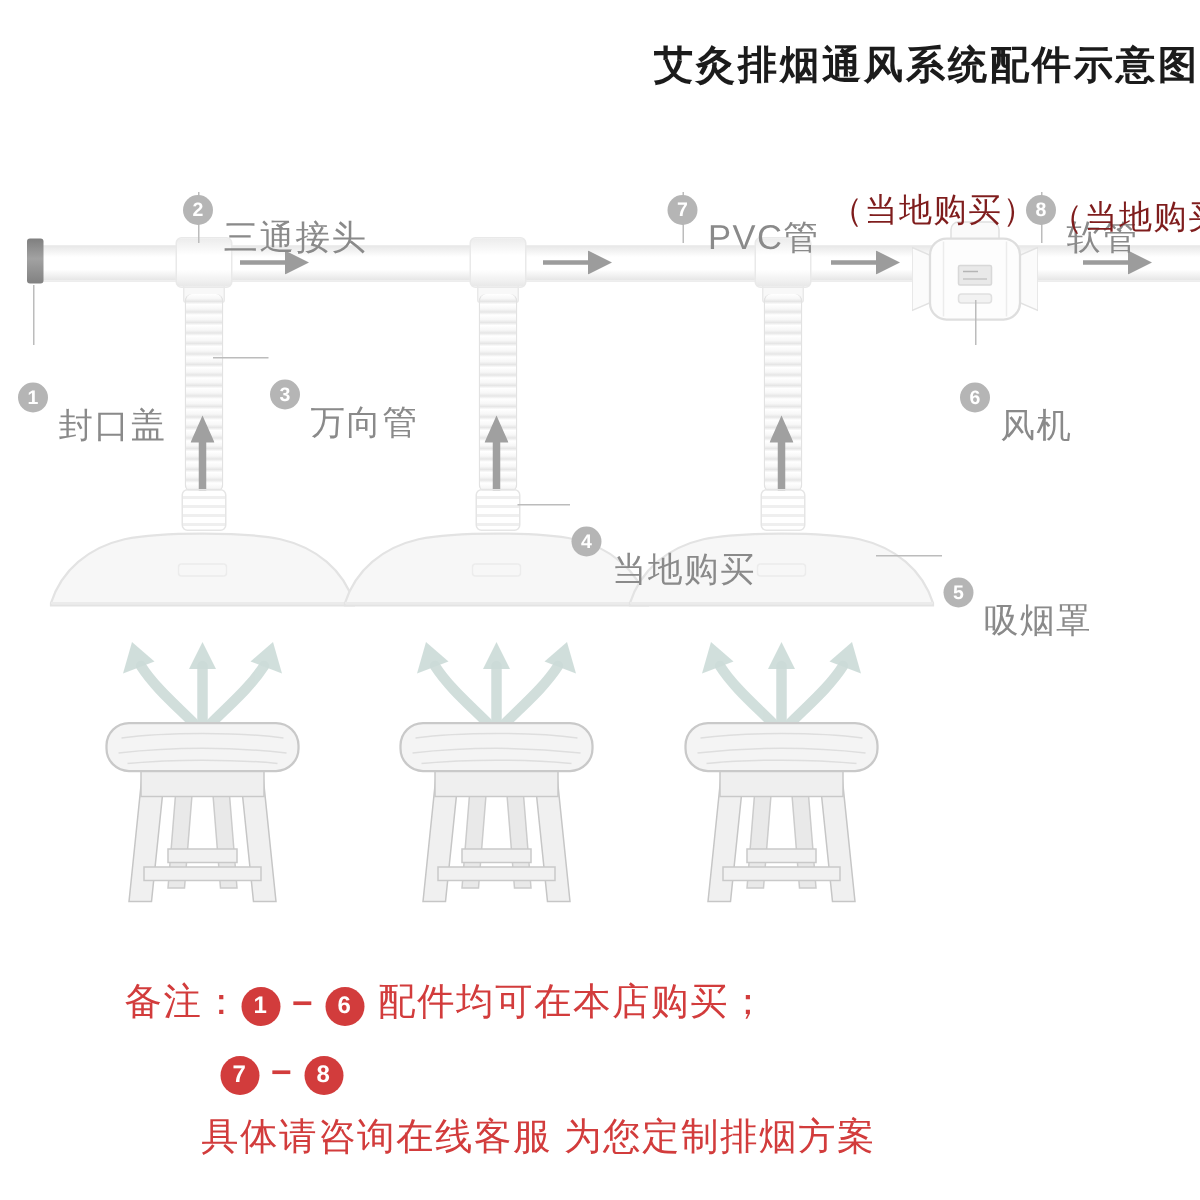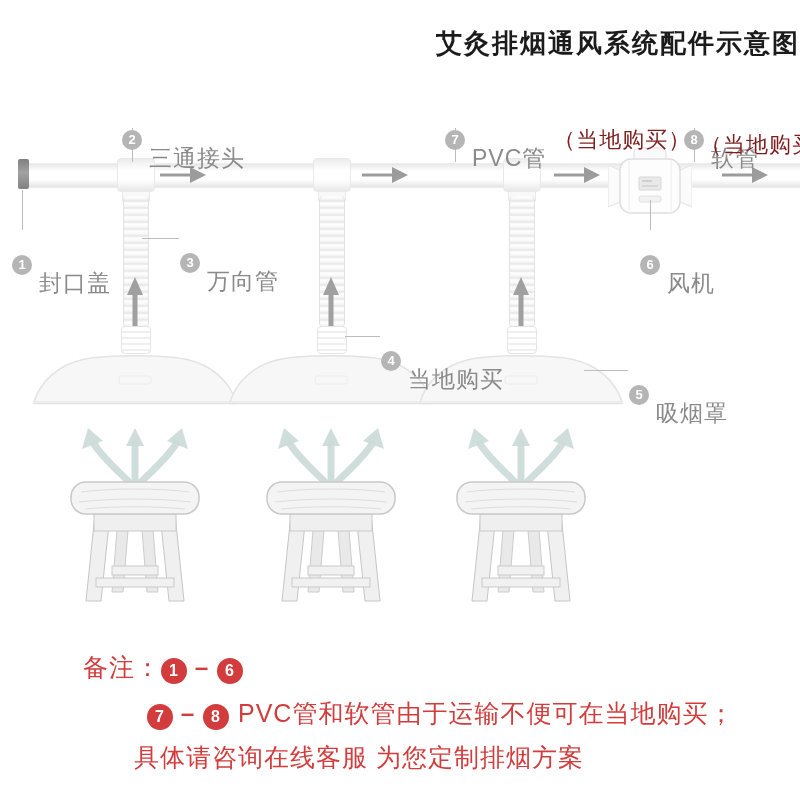--- a/index.html
+++ b/index.html
@@ -265,26 +265,26 @@
   <div class="callout" style="left:629px;top:360px">
     <span class="c-circle">5</span>
     <span class="c-label">吸烟罩</span>
   </div>
 
   <div class="note-line" style="left:63px;top:651px">
     <span>备注：</span>
     <span class="n-circle">1</span>
     <span class="n-dash">－</span>
     <span class="n-circle">6</span>
+    <span class="n-text">配件均可在本店购买；</span>
   </div>
 
   <div class="note-line" style="left:127px;top:697px">
     <span class="n-circle">7</span>
     <span class="n-dash">－</span>
     <span class="n-circle">8</span>
-    <span class="n-text">PVC管和软管由于运输不便可在当地购买；</span>
   </div>
 
   <div class="note-line" style="left:114px;top:741px">
     <span>具体请咨询在线客服 为您定制排烟方案</span>
   </div>
 
 </div>
 
 </body></html>

